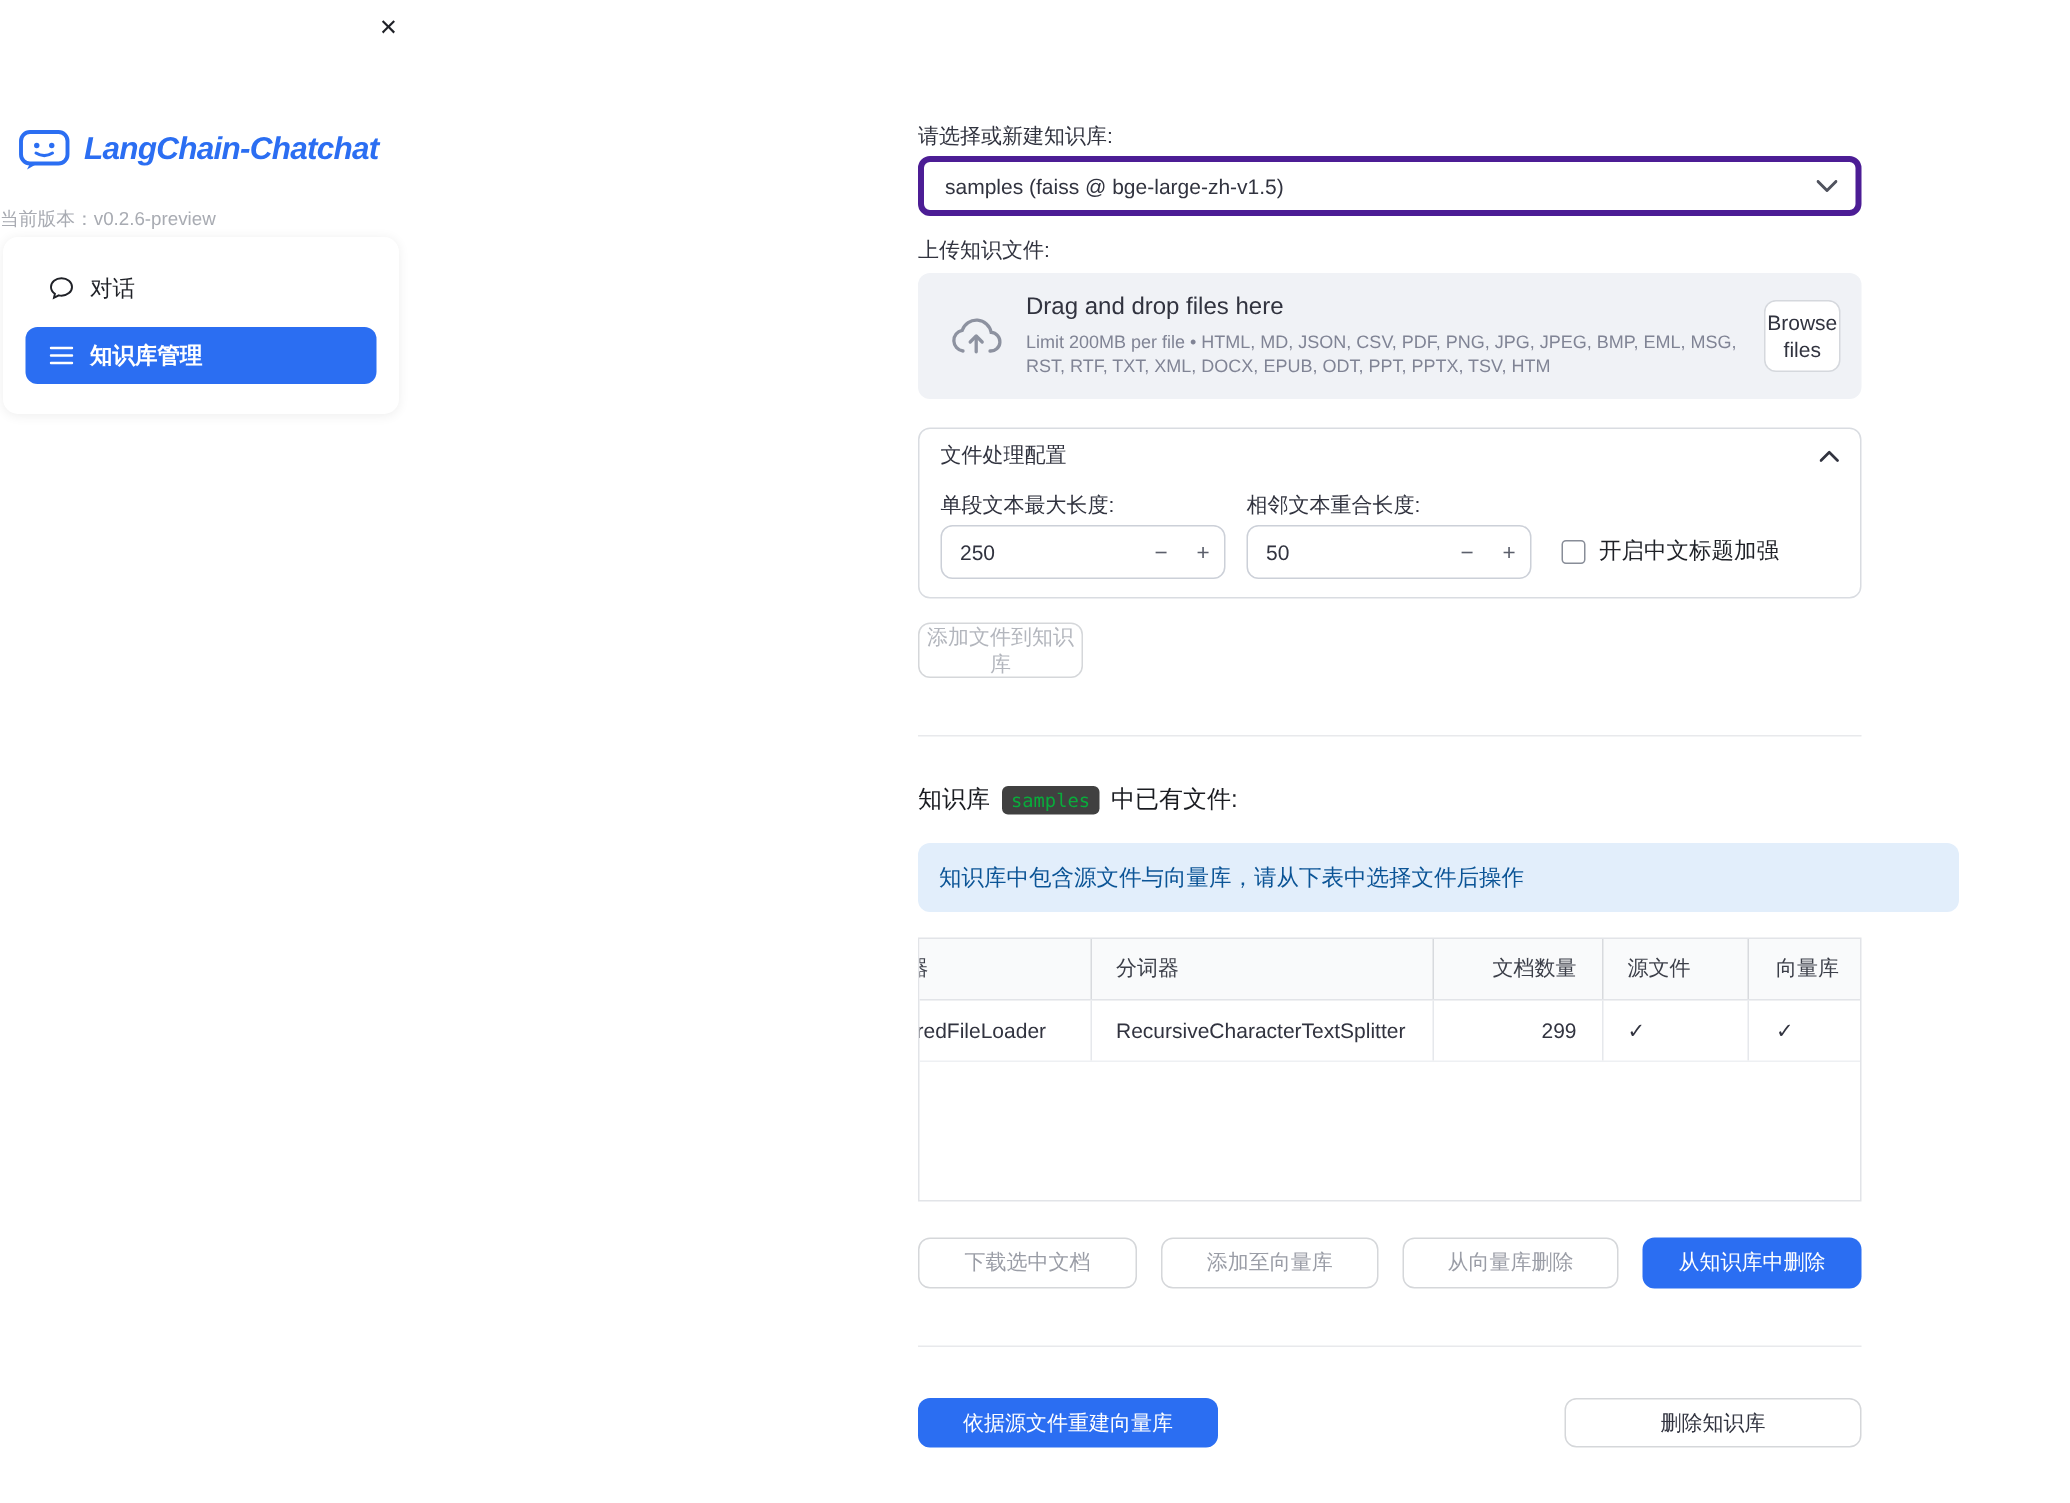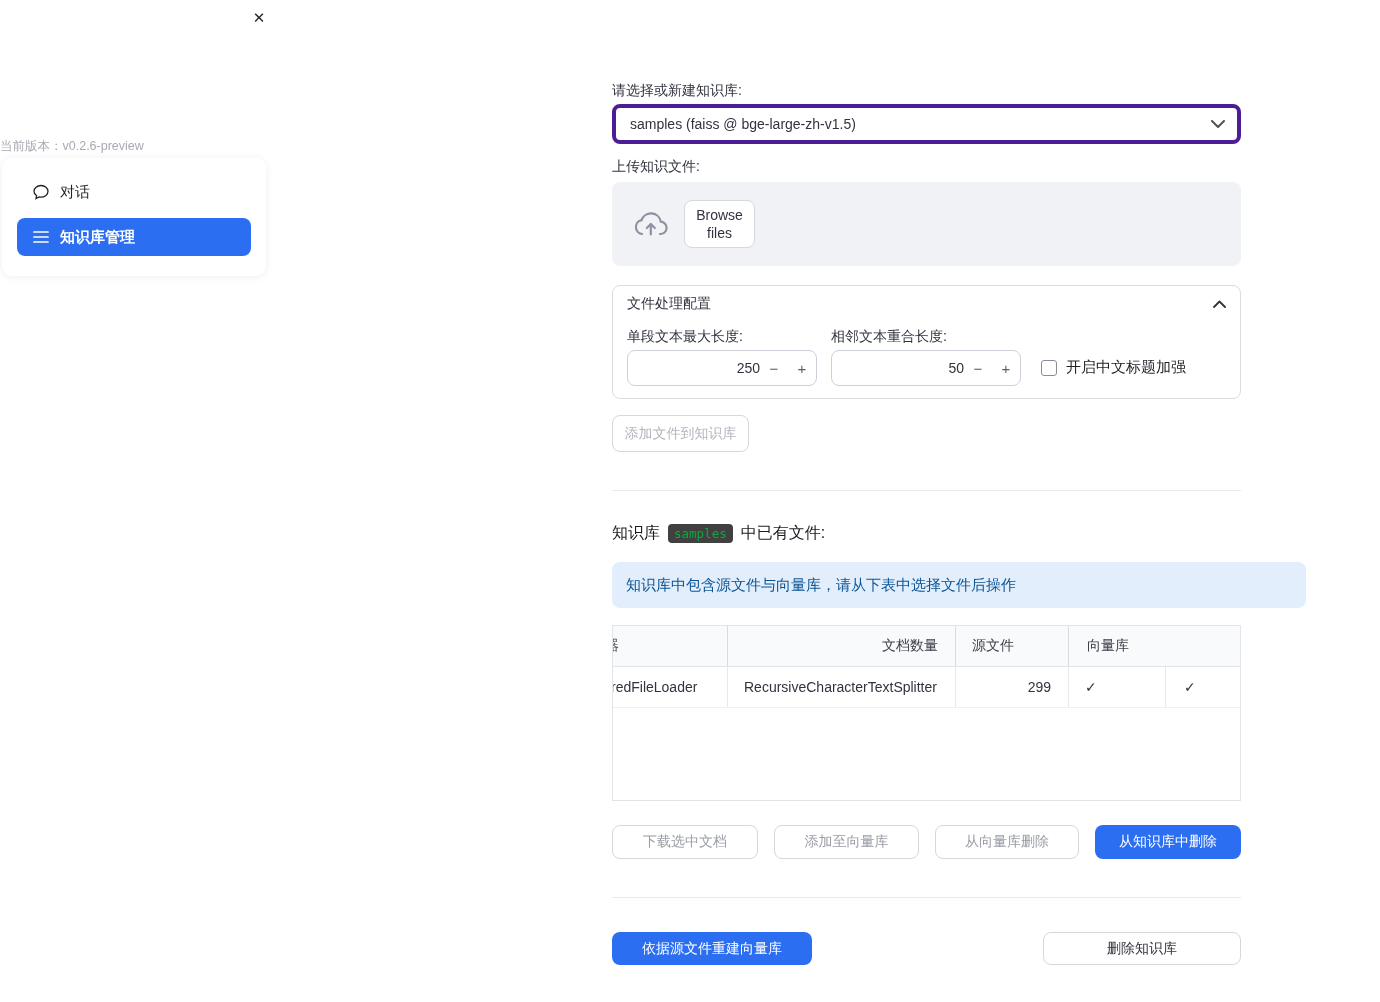--- a/index.html
+++ b/index.html
@@ -28,33 +28,33 @@
   .drop-text { flex:1; }
   .drop-title { font-size:16px; color:#31333f; }
   .drop-sub { margin-top:6px; width:478px; font-size:12px; line-height:16px; color:#808495; }
   .browse-btn { width:71px; height:48px; background:#ffffff; border:1px solid #d5d8dd; border-radius:8px; font-size:14px; color:#31333f; line-height:18px; cursor:pointer; font-family:inherit; }
 
   .expander { position:absolute; left:0; top:285px; width:629px; height:114px; border:1px solid #d9dce1; border-radius:8px; background:#fff; }
   .exp-header { position:relative; height:36px; display:flex; align-items:center; padding:0 14px; cursor:pointer; }
   .exp-title { font-size:14px; color:#31333f; flex:1; }
   .exp-label { position:absolute; top:42px; font-size:14px; color:#31333f; }
   .num-input { position:absolute; top:64px; width:190px; height:36px; border:1px solid #ccd0d8; border-radius:8px; background:#fff; display:flex; align-items:center; }
-  .num-value { flex:1; padding-left:12px; font-size:14px; color:#31333f;text-align:right; }
+  .num-value { flex:1; padding-left:12px; font-size:14px; color:#31333f; }
   .stepper { width:28px; height:100%; background:none; border:none; font-size:15px; color:#5b5f6b; cursor:pointer; }
   .checkbox-row { position:absolute; left:428px; top:72px; display:flex; align-items:center; gap:9px; cursor:pointer; }
   .checkbox { width:16px; height:16px; border:1.6px solid #888d98; border-radius:3px; background:#fff; }
   .checkbox-label { font-size:15px; color:#1f2127; }
 
   .btn { border-radius:8px; font-size:14px; font-family:inherit; cursor:pointer; }
   .btn-disabled { background:#fff; border:1px solid #d5d7da; color:#b3b6bd; }
   .btn-secondary { background:#fff; border:1px solid #d5d7da; color:#31333f; }
   .btn-secondary-muted { background:#fff; border:1px solid #d5d7da; color:#9a9da6; }
   .btn-primary { background:#2b6ef2; border:none; color:#ffffff; }
 
-  .add-btn { position:absolute; left:0; top:415px; width:137px; height:37px; }
+  .add-btn { position:absolute; left:0; top:415px; width:110px; height:37px; }
   .divider { position:absolute; left:0; width:629px; border-top:1px solid #e8e9ec; }
 
   .existing-line { position:absolute; left:0; top:523px; display:flex; align-items:center; font-size:16px; color:#1a1c21; }
   .code-chip { font-family:"DejaVu Sans Mono","Liberation Mono",monospace; font-size:12.5px; color:#09ab3b; background:#404040; border-radius:4px; padding:2px 6px; margin:0 8px; }
 
   .infobox { position:absolute; left:0; top:562px; width:694px; height:46px; background:#e2eefb; border-radius:8px; display:flex; align-items:center; padding-left:14px; font-size:15px; color:#0b5496; }
 
   .tbl { position:absolute; left:0; top:625px; width:629px; height:176px; border:1px solid #e2e4e8; background:#fff; }
   .tbl-row { display:grid; grid-template-columns:115px 228px 113px 97px 1fr; height:41px; }
   .tbl-head { background:#f9fafb; border-bottom:1px solid #e2e4e8; }
@@ -78,20 +78,32 @@
   svg { display:block; }
 </style>
 </head>
 <body>
 
 <div class="app">
 
   <aside class="sidebar">
     <button class="close-btn">✕</button>
 
+    <div class="logo">
+      <span>
+        <svg width="36" height="28" viewBox="0 0 36 28">
+          <rect x="2" y="2" width="31" height="21" rx="6" fill="none" stroke="#2b6ef2" stroke-width="2.6"></rect>
+          <path d="M8 23 L6 27 L13 23" fill="#2b6ef2"></path>
+          <circle cx="12.5" cy="11" r="1.8" fill="#2b6ef2"></circle>
+          <circle cx="22.5" cy="11" r="1.8" fill="#2b6ef2"></circle>
+          <path d="M12 16 Q17.5 19.5 23 16" fill="none" stroke="#2b6ef2" stroke-width="2" stroke-linecap="round"></path>
+        </svg>
+      </span>
+      <span class="logo-text">LangChain-Chatchat</span>
+    </div>
 
     <div class="version"><span>当前版本：</span><span>v0.2.6-preview</span></div>
 
     <nav class="menu">
       <div class="menu-item">
         <span class="mi-icon">
           <svg width="16" height="16" viewBox="0 0 16 16">
             <path d="M8 1.5 C4.1 1.5 1 4.1 1 7.3 c0 1.8 1 3.4 2.6 4.5 L3 14.5 l3.2-1.6 c.6 .1 1.2 .2 1.8 .2 3.9 0 7-2.6 7-5.8 S11.9 1.5 8 1.5 Z" fill="none" stroke="#1f2127" stroke-width="1.3"></path>
           </svg>
         </span>
@@ -126,20 +138,24 @@
     <div class="field-label" style="top:158px;">上传知识文件:</div>
 
     <div class="dropzone">
       <span>
         <svg width="40" height="32" viewBox="0 0 40 32">
           <path d="M12 26 A7 7 0 0 1 11.5 12.2 A10 10 0 0 1 30.8 13.6 A6.2 6.2 0 0 1 30 26" fill="none" stroke="#8d92a0" stroke-width="2.2" stroke-linecap="round"></path>
           <line x1="20.8" y1="26.5" x2="20.8" y2="16.5" stroke="#8d92a0" stroke-width="2.2" stroke-linecap="round"></line>
           <polyline points="16.8,20 20.8,16 24.8,20" fill="none" stroke="#8d92a0" stroke-width="2.2" stroke-linecap="round" stroke-linejoin="round"></polyline>
         </svg>
       </span>
+      <div class="drop-text">
+        <div class="drop-title">Drag and drop files here</div>
+        <div class="drop-sub">Limit 200MB per file • HTML, MD, JSON, CSV, PDF, PNG, JPG, JPEG, BMP, EML, MSG, RST, RTF, TXT, XML, DOCX, EPUB, ODT, PPT, PPTX, TSV, HTM</div>
+      </div>
       <button class="browse-btn">Browse files</button>
     </div>
 
     <div class="expander">
       <div class="exp-header">
         <span class="exp-title">文件处理配置</span>
         <span>
           <svg width="13" height="8" viewBox="0 0 13 8">
               <polyline points="1,7 6.5,1.5 12,7" fill="none" stroke="#31333f" stroke-width="1.8" stroke-linecap="round" stroke-linejoin="round"></polyline>
             </svg>
@@ -177,20 +193,21 @@
 
     <div class="infobox">
       <span>知识库中包含源文件与向量库，请从下表中选择文件后操作</span>
     </div>
 
     <div class="tbl">
       <div class="tbl-row tbl-head">
         <div class="cell clip">
             <span class="clip-span">器</span>
           </div>
+        <div class="cell">分词器</div>
         <div class="cell num">文档数量</div>
         <div class="cell">源文件</div>
         <div class="cell">向量库</div>
       </div>
       <div class="tbl-row tbl-data">
         <div class="cell clip">
             <span class="clip-span2">redFileLoader</span>
           </div>
         <div class="cell">RecursiveCharacterTextSplitter</div>
         <div class="cell num">299</div>

